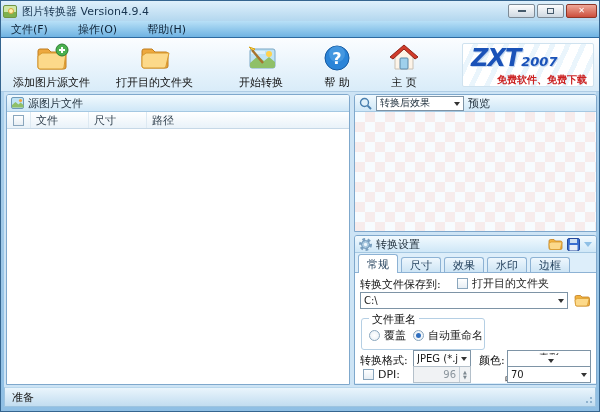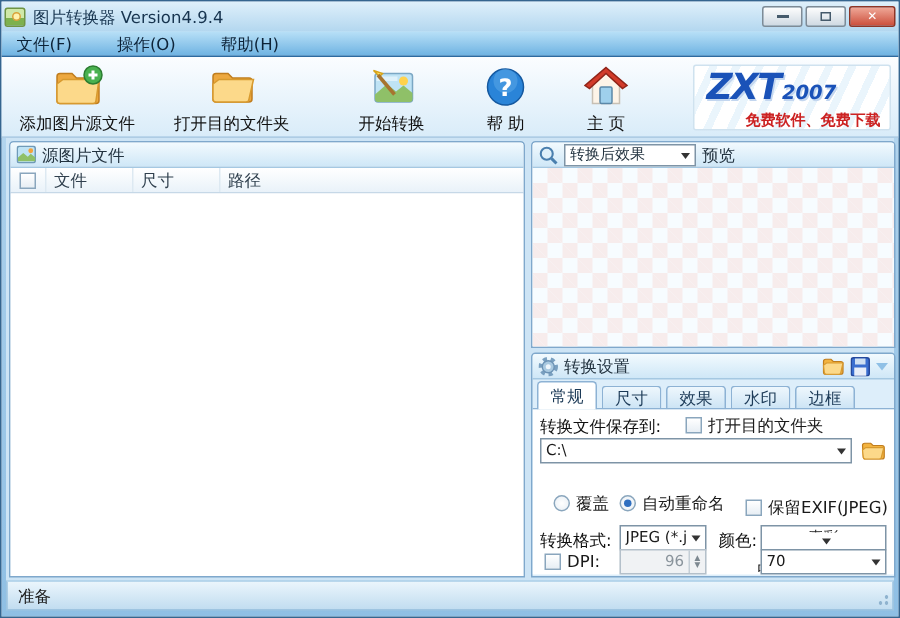--- a/index.html
+++ b/index.html
@@ -284,31 +284,30 @@
           <span class="val">C:\</span>
           <span class="arr"></span>
         </span>
         <span class="folder-btn" style="left:217px; top:19px;">
           <svg width="16" height="13" viewBox="0 0 16 13">
             <path d="M1 3 q0-1.5 1.5-1.5 h4 l1.5 1.5 h6 q1.5 0 1.5 1.5 v6 q0 1.5 -1.5 1.5 h-11 q-1.5 0 -1.5 -1.5 z" fill="#f3b33f" stroke="#c07d1e" stroke-width="0.8"></path>
             <path d="M1 6 l2.2 -1.6 h12 l-1.7 6.6 q0 1 -1.5 1 h-9 q-1.5 0 -1.5 -1.5 z" fill="#fcd98a" stroke="#d89a2e" stroke-width="0.8"></path>
           </svg>
         </span>
 
+        <span class="groupbox" style="left:6px; top:45px; width:124px; height:32px;">
+          <span class="legend">文件重名</span>
+        </span>
         <span class="inline" style="left:14px; top:55px;">
           <span class="radio"></span>
           <span>覆盖</span>
         </span>
         <span class="inline" style="left:58px; top:55px;">
           <span class="radio checked"></span>
           <span>自动重命名</span>
-        </span>
-        <span class="inline" style="left:142px; top:58px;">
-          <span class="checkbox"></span>
-          <span>保留EXIF(JPEG)</span>
         </span>
 
         <span class="lbl" style="left:5px; top:80px;">转换格式:</span>
         <span class="combo" style="left:58px; top:77px; width:58px;">
           <span class="val">JPEG (*.jpg</span>
           <span class="arr"></span>
         </span>
         <span class="lbl" style="left:124px; top:80px;">颜色:</span>
         <span class="combo" style="left:152px; top:77px; width:84px;flex-direction:column;">
           <span class="val">真彩</span>

